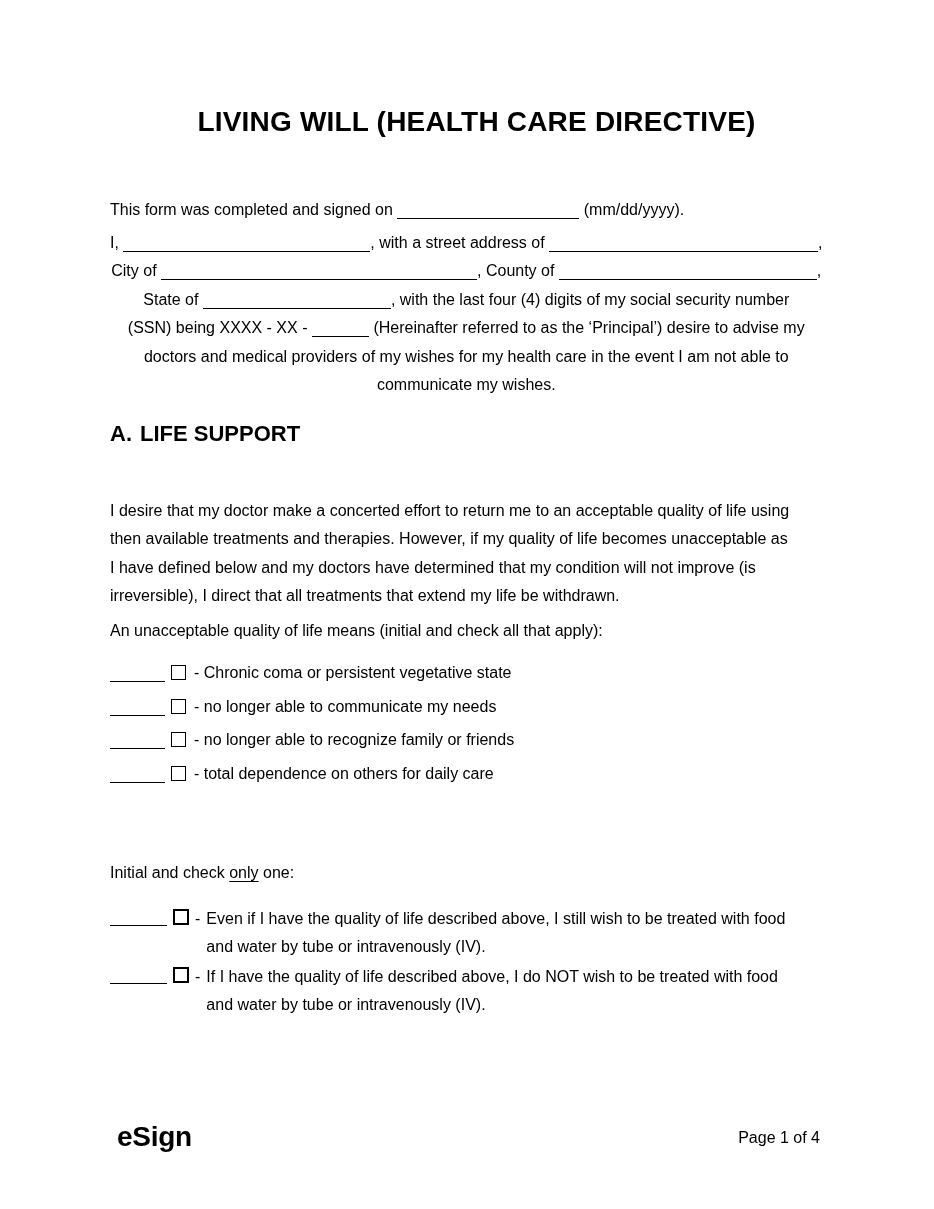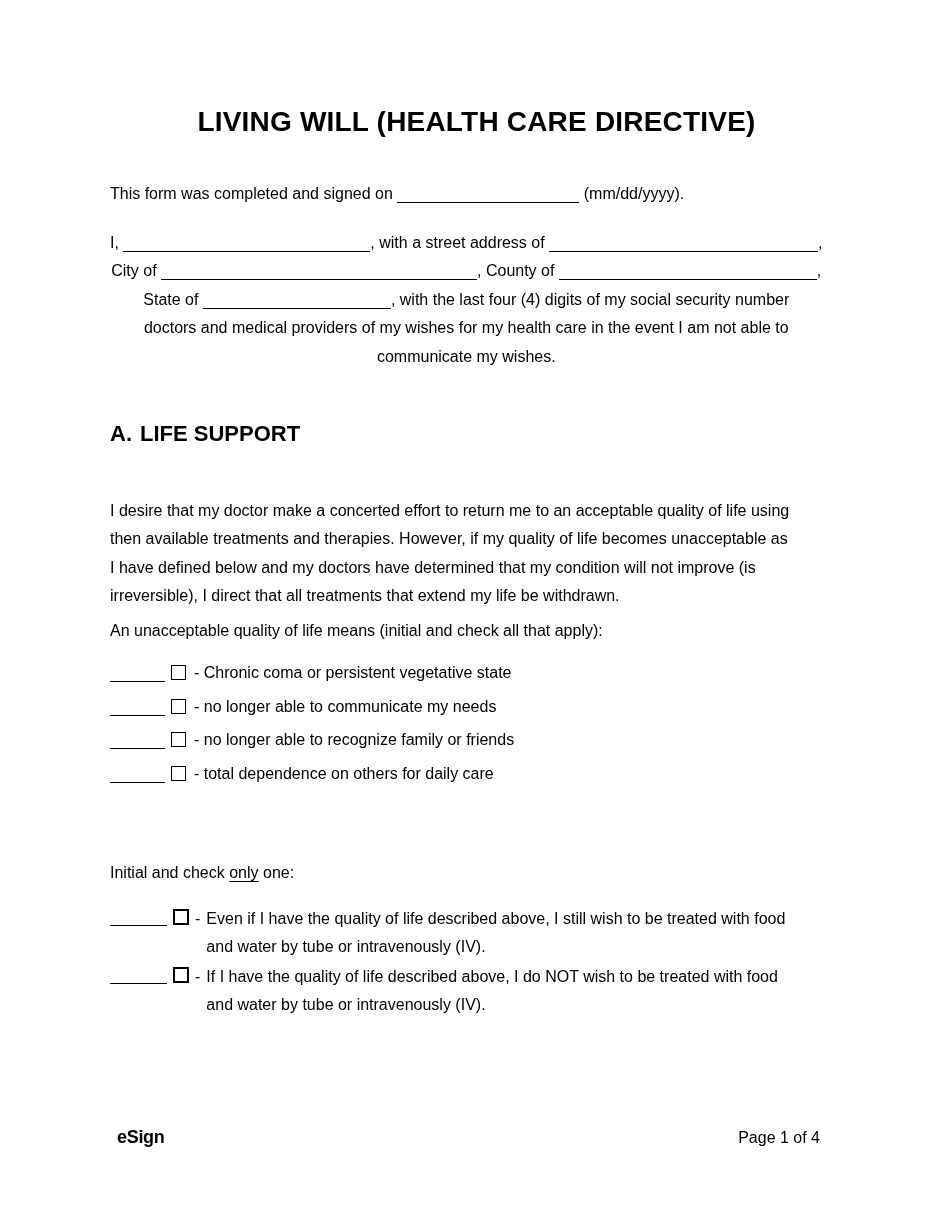--- a/index.html
+++ b/index.html
@@ -7,21 +7,21 @@
   html,body { background:#ffffff; }
   body {
     width:934px; height:1209px; position:relative; overflow:hidden;
     font-family:"Liberation Sans", sans-serif; color:#000; font-size:16px;
   }
   .title {
     position:absolute; top:104px; left:0; width:934px; text-align:center;
     font-size:28px; font-weight:bold; letter-spacing:0.2px; line-height:36px;padding-left:19px;
   }
   .signed {
-    position:absolute; top:180px; left:110px; white-space:nowrap; line-height:28px;
+    position:absolute; top:196px; left:110px; white-space:nowrap; line-height:28px;
   }
   .blank {
     display:inline-block; border-bottom:1.5px solid #000;
     height:12px; vertical-align:-4px;
   }
   .b-date{ width:182px; } .b-name{ width:247px; } .b-addr{ width:269px; }
   .b-city{ width:316px; } .b-county{ width:258px; } .b-state{ width:188px; }
   .b-ssn{ width:57px; }  .b-other{ width:560px; } .b-init{ width:55px; }
   .principal { position:absolute; top:229px; left:110px;text-align:center; }
   .pline { white-space:nowrap; line-height:28.45px; }
@@ -42,21 +42,21 @@
   .fintro { position:absolute; top:859px; left:110px; line-height:28.45px; white-space:nowrap; }
   .fintro .u { text-decoration:underline; text-underline-offset:3px; }
   .flist { position:absolute; top:905px; left:110px; width:714px; }
   .frow { display:flex; align-items:flex-start; }
   .frow + .frow { margin-top:3px; }
   .fblank { flex:none; width:57px; height:21px; border-bottom:1.5px solid #000; }
   .fcb { flex:none; width:16px; height:16px; border:2.5px solid #000; margin:4px 0 0 6px; background:#fff; }
   .fdash { flex:none; line-height:27.5px; margin:0 6px; }
   .ftext { line-height:27.5px; }
   .brand {
-    position:absolute; left:117px; top:1123px; font-size:18px; font-weight:bold;
+    position:absolute; left:117px; top:1123px; font-size:28px; font-weight:bold;
     letter-spacing:-0.3px; line-height:28px;
   }
   .pageno { position:absolute; right:114px; top:1127px; line-height:22px; }
 </style>
 </head>
 <body>
 
 <div>
 
   <h1 class="title">LIVING WILL (HEALTH CARE DIRECTIVE)</h1>
@@ -74,20 +74,25 @@
       <span class="blank b-addr"></span><span>,</span>
     </div>
     <div class="pline">
       <span>City of</span>
       <span class="blank b-city"></span><span>, County of</span>
       <span class="blank b-county"></span><span>,</span>
     </div>
     <div class="pline">
       <span>State of</span>
       <span class="blank b-state"></span><span>, with the last four (4) digits of my social security number</span>
+    </div>
+    <div class="pline">
+      <span>(SSN) being XXXX - XX -</span>
+      <span class="blank b-ssn"></span>
+      <span>(Hereinafter referred to as the ‘Principal’) desire to advise my</span>
     </div>
     <div class="pline">doctors and medical providers of my wishes for my health care in the event I am not able to</div>
     <div class="pline">communicate my wishes.</div>
   </div>
 
   <div class="heading">
     <span>A.</span><span class="ht">LIFE SUPPORT</span>
   </div>
 
   <div class="lifepara">

